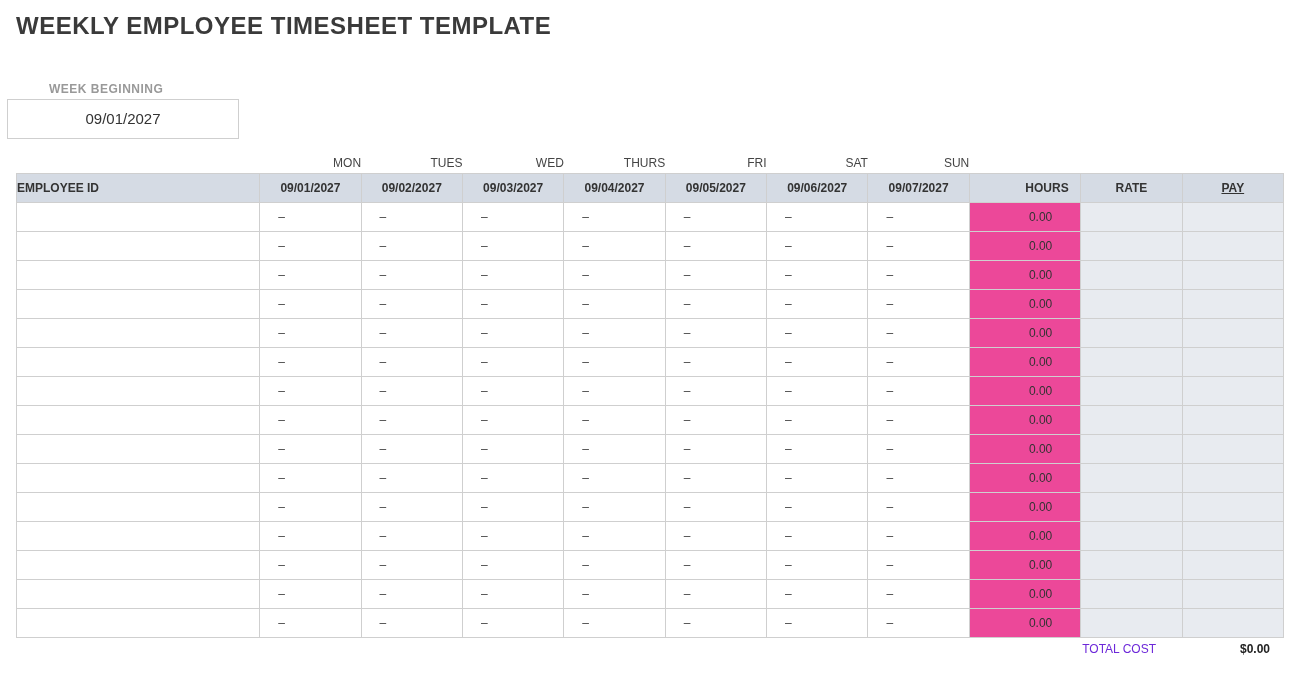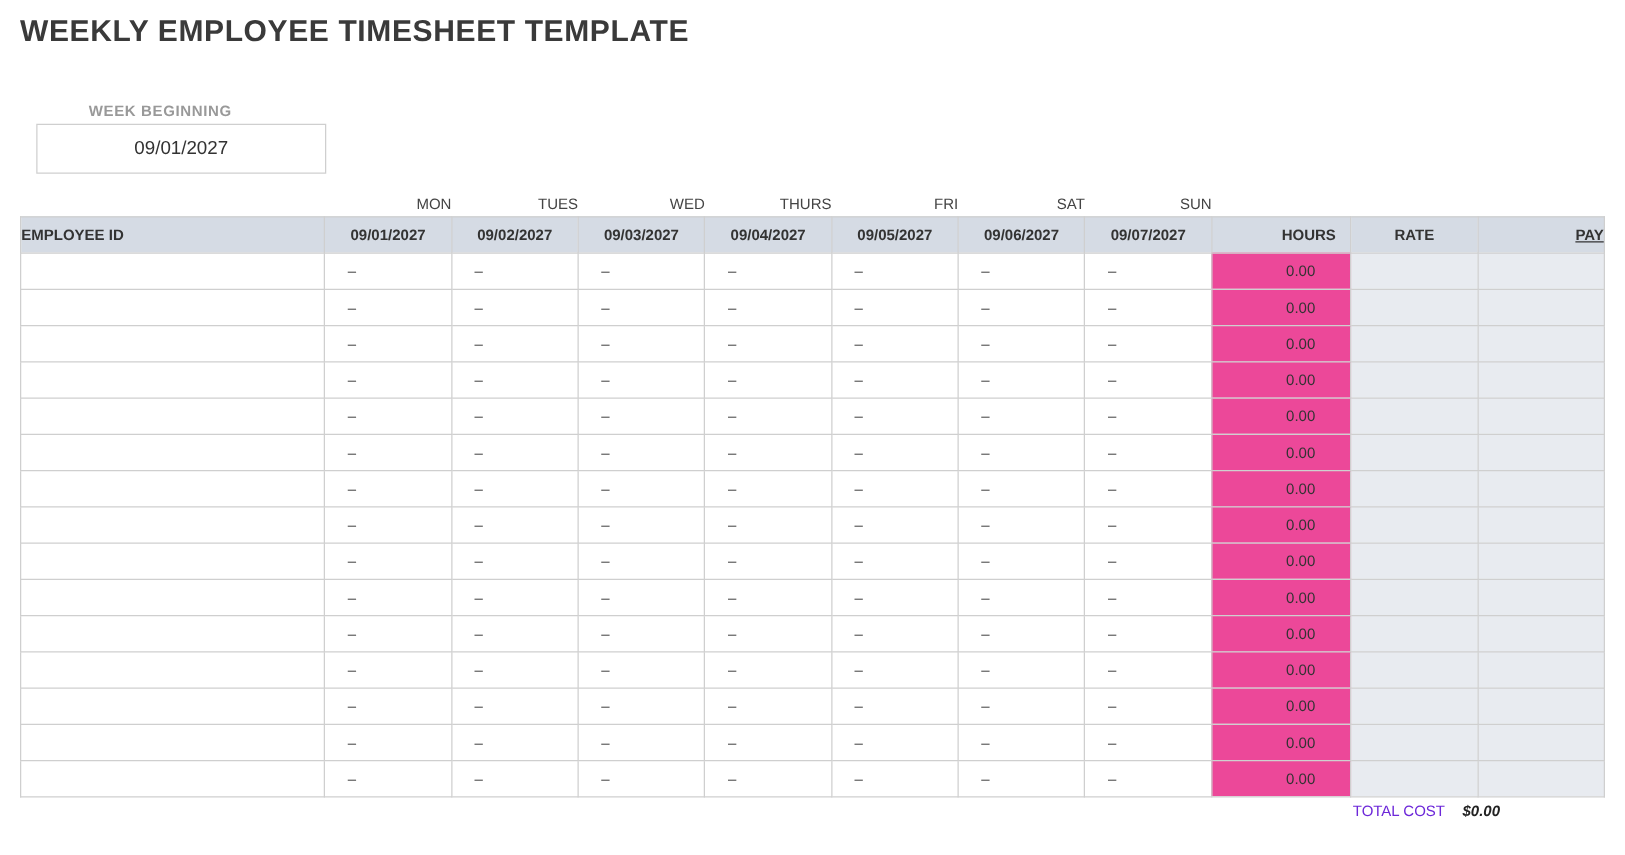--- a/index.html
+++ b/index.html
@@ -19,21 +19,21 @@
     margin: 0 0 6px 0;
   }
   .subtitle {
     font-style: italic;
     font-size: 13px;
     color: #5a5a5a;
     line-height: 1.35;
     margin-bottom: 18px;
   }
   .week-begin-wrap {
-    margin-left: 55px;
+    margin-left: 33px;
     margin-bottom: 14px;
   }
   .week-begin-label {
     font-size: 12px;
     font-weight: bold;
     color: #999;
     letter-spacing: 0.5px;
     margin-bottom: 3px;
   }
   .week-begin-box {
@@ -75,21 +75,21 @@
     font-weight: bold;
     color: #333;
   }
   tr.hdr th.empcol {
     text-align: left;
     width: 240px;
   }
   tr.hdr th.daycol { width: 100px; text-align: center; }
   tr.hdr th.hourscol { width: 110px; text-align: center; padding-left: 44px; }
   tr.hdr th.ratecol  { width: 100px; }
-  tr.hdr th.paycol   { width: 100px; text-align: right; text-decoration: underline; }
+  tr.hdr th.paycol   { width: 100px; text-align: center; text-decoration: underline; }
 
   
   td.empcell { text-align: left; padding-left: 10px; }
   td.daycell { text-align: left; padding-left: 18px; color: #444; }
   td.hourscell {
     background: #ec4899;
     text-align: right;
     padding-right: 28px;
     color: #333;
   }
@@ -109,25 +109,24 @@
     font-size: 12px;
   }
   .footer .totlabel {
     width: 100px; 
     text-align: right;
     padding-right: 14px;
     color: #6d28d9;
   }
   .footer .totvalue {
     width: 100px; 
-    text-align: left;
+    text-align: right;
     padding-right: 14px;
     font-weight: bold;
     color: #222;
-    font-style: italic;
   }
 </style>
 </head>
 <body>
 
 <h1 class="title">WEEKLY EMPLOYEE TIMESHEET TEMPLATE</h1>
 
 <div class="subtitle">
   <br>
 </div>

